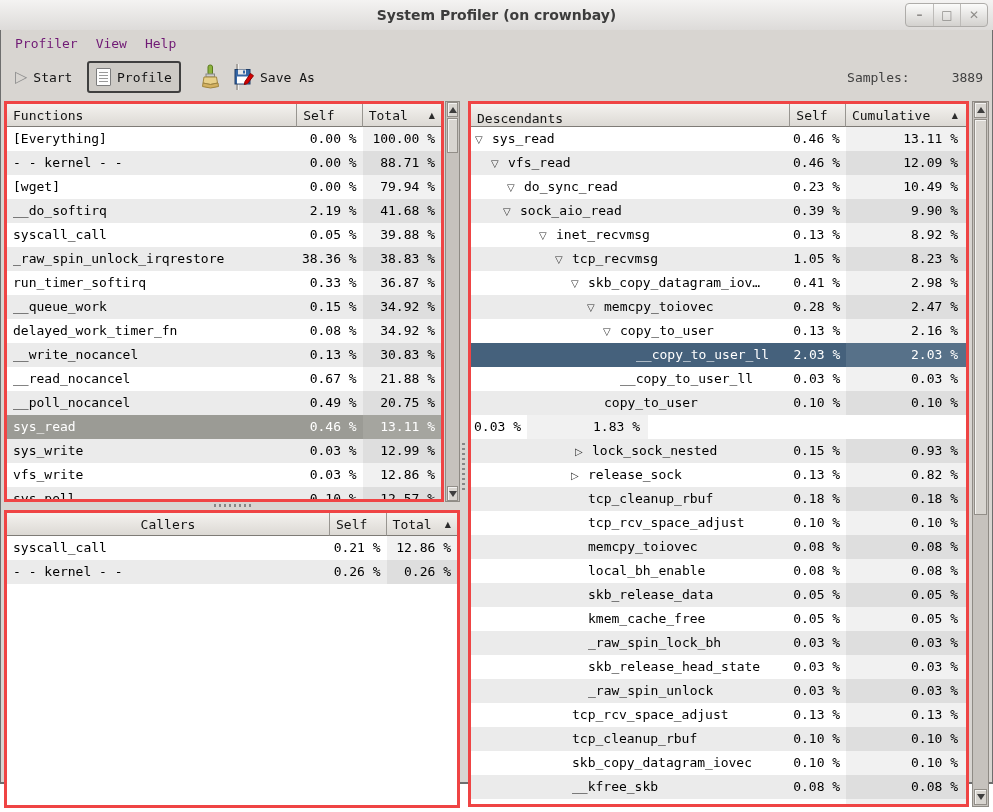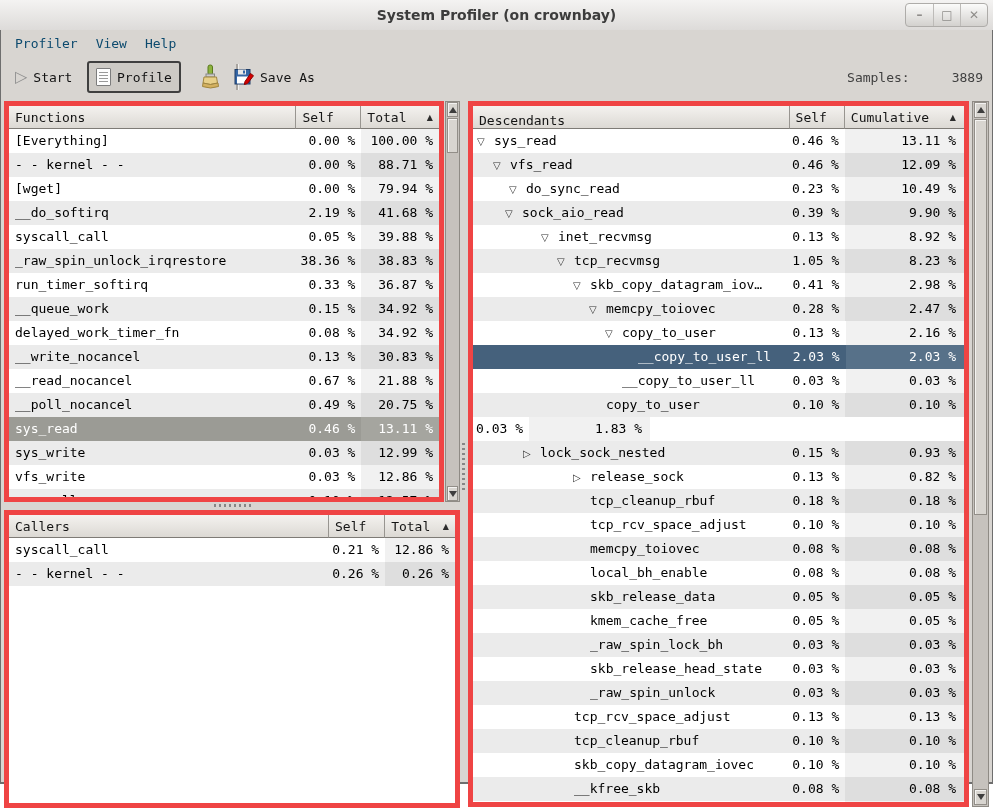--- a/index.html
+++ b/index.html
@@ -17,35 +17,35 @@
            font-family:"DejaVu Sans", sans-serif; font-weight:bold; font-size:14px; color:#3c3c3c; }
   .winbtns { position:absolute; right:5px; top:3px; height:24px; display:flex;
              border:1px solid #aeaca9; border-radius:4px; overflow:hidden; background:linear-gradient(#fbfbfa,#d3d1ce); }
   .winbtn { width:27px; height:22px; display:flex; align-items:center; justify-content:center;
             color:#8f8d8a; font-family:"DejaVu Sans", sans-serif; font-weight:bold; font-size:12px;
             border-left:1px solid #bdbbb8; }
   .winbtn:first-child { border-left:none; }
 
   
   .menubar { position:absolute; left:2px; top:30px; height:26px; right:2px; display:flex; align-items:center; padding-left:4px; }
-  .menuitem { padding:3px 9px; color:#0c4a6e; }
+  .menuitem { padding:3px 9px; color:#701a75; }
 
   
   .toolbar { position:absolute; left:2px; top:56px; height:42px; right:2px; }
   .tbtn { position:absolute; top:5px; height:32px; display:flex; align-items:center; gap:6px; padding:0 7px; color:#141414; }
   .tbtn.pressed { background:#cdcac5; border:2px solid #3f3f3f; border-radius:3px; }
   .play-glyph { font-family:"DejaVu Sans", sans-serif; font-size:16px; color:#8f8f8f; line-height:1; }
   .doc-icon { width:15px; height:18px; background:#fdfdfd; border:1px solid #7d7d7d; position:relative; border-radius:1px; }
   .doc-icon::before { content:""; position:absolute; left:2px; right:2px; top:3px; height:11px;
       background:repeating-linear-gradient(180deg,#999 0 1px,transparent 1px 3px); }
   .tool-sep { position:absolute; left:234px; top:8px; width:2px; height:26px; background:#a9a5a0; box-shadow:1px 0 0 #f2f1ef; }
   .samples { position:absolute; right:8px; top:0; height:42px; display:flex; align-items:center; gap:42px; color:#404040; }
 
   
-  .tablewrap { position:absolute; background:#fff; border:5px solid #ef4444; overflow:hidden; }
+  .tablewrap { position:absolute; background:#fff; border:3px solid #ef4444; overflow:hidden; }
   .wrap-fn   { left:4px;   top:101px; width:440px; height:401px; }
   .wrap-cl   { left:4px;   top:510px; width:456px; height:298px; }
   .wrap-ds   { left:468px; top:101px; width:501px; height:706px; }
 
   .hdr { display:flex; height:23px; }
   .hcell { height:23px; display:flex; align-items:center; padding:0 6px;
            background:linear-gradient(#f4f2ef,#dcd9d4);
            border-right:1px solid #989590; border-bottom:1px solid #7e7b76;
            color:#141414; white-space:nowrap; overflow:hidden; }
   .hcell:last-child { border-right:none; }
@@ -56,21 +56,21 @@
   .trow.stripe { background:var(--stripe); }
   .trow.selgray { background:var(--sel-gray); color:#fff; }
   .trow.selblue { background:var(--sel-blue); color:#fff; }
   .c { height:24px; white-space:nowrap; overflow:hidden; }
   .c-name { padding-left:6px; }
   .num { text-align:right; padding-right:6px; }
   .tint { background:rgba(0,0,0,0.055); }
   .trow.selgray .tint, .trow.selblue .tint { background:rgba(255,255,255,0.10); }
 
   .fn .c-name{width:293px;} .fn .c-self{width:66px;} .fn .c-total{width:79px;}
-  .cl .c-name{width:326px;} .cl .c-self{width:57px;} .cl .c-total{width:71px;}
+  .cl .c-name{width:326px;justify-content:center;} .cl .c-self{width:57px;} .cl .c-total{width:71px;}
   .ds .c-name{width:322px; padding-left:0;} .ds .c-self{width:56px;} .ds .c-total{width:121px; padding-right:8px;}
 
   .expander { display:inline-block; width:17px; text-align:left;
               font-family:"DejaVu Sans", sans-serif; font-size:10px; color:#2f2f2f; }
   .exspace { display:inline-block; width:17px; }
 
   
   .sb { position:absolute; background:#c6c2bd; border:1px solid #8f8b85; }
   .sb-fn { left:445px; top:101px; width:15px; height:401px; }
   .sb-ds { left:972px; top:101px; width:17px; height:706px; }
@@ -355,21 +355,21 @@
         <div class="trow stripe">
           <div class="c c-name" style="padding-left: 116px;"><span class="exspace"></span><span>copy_to_user</span></div>
           <div class="c c-self num">0.10 %</div>
           <div class="c c-total num tint">0.10 %</div>
         </div>
         <div class="trow">
           <div class="c c-self num">0.03 %</div>
           <div class="c c-total num tint">1.83 %</div>
         </div>
         <div class="trow stripe">
-          <div class="c c-name" style="padding-left: 50px;"><span class="expander">▷</span><span>lock_sock_nested</span></div>
+          <div class="c c-name" style="padding-left: 104px;"><span class="expander">▷</span><span>lock_sock_nested</span></div>
           <div class="c c-self num">0.15 %</div>
           <div class="c c-total num tint">0.93 %</div>
         </div>
         <div class="trow">
           <div class="c c-name" style="padding-left: 100px;"><span class="expander">▷</span><span>release_sock</span></div>
           <div class="c c-self num">0.13 %</div>
           <div class="c c-total num tint">0.82 %</div>
         </div>
         <div class="trow stripe">
           <div class="c c-name" style="padding-left: 100px;"><span class="exspace"></span><span>tcp_cleanup_rbuf</span></div>

